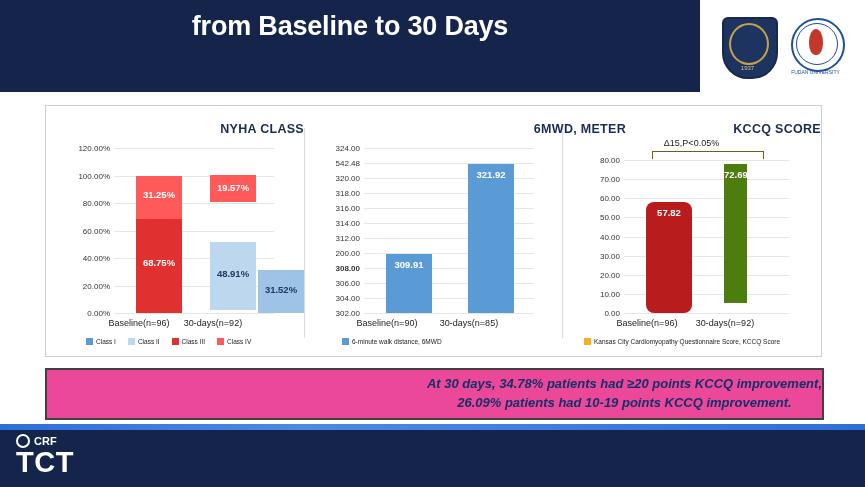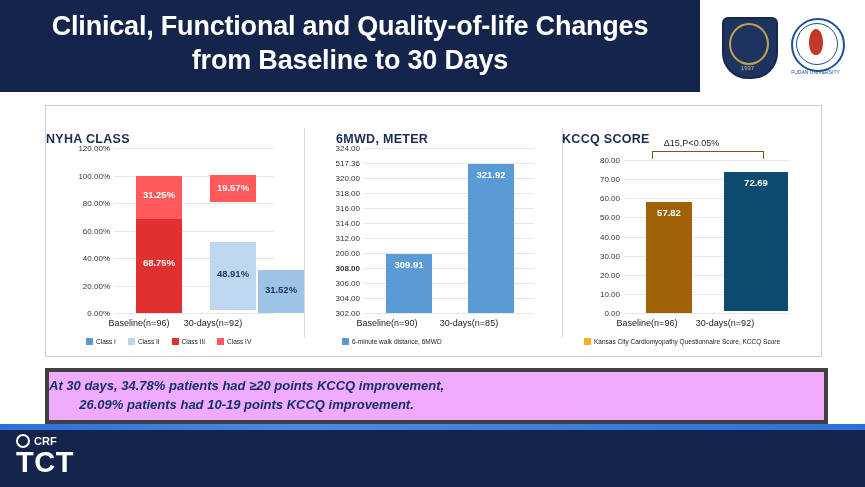--- a/index.html
+++ b/index.html
@@ -61,21 +61,21 @@
     font-size:5px;color:#1f4e9c;
   }
 
   
   .panel{
     position:absolute;left:45px;top:105px;width:775px;height:250px;
     background:#ffffff;border:1px solid #c7cfdd;
   }
   .chart-block{position:absolute;top:0;height:250px;}
   .chart-title{
-    position:absolute;top:26px;width:100%;text-align:left;
+    position:absolute;top:16px;width:100%;text-align:right;
     font-size:12.5px;font-weight:bold;color:#1a2c52;letter-spacing:0.3px;
   }
   .plot{position:absolute;}
   .ylab{
     position:absolute;right:100%;margin-right:4px;font-size:8px;color:#333;
     white-space:nowrap;transform:translateY(-50%);
   }
   .gridline{position:absolute;left:0;height:1px;background:#e6e6e6;}
   .bar{position:absolute;}
   .bar-lab{
@@ -95,22 +95,22 @@
   }
   .bracket{
     position:absolute;border-top:1px solid #7a5a10;border-left:1px solid #7a5a10;border-right:1px solid #7a5a10;
     height:7px;
   }
   .vdiv{position:absolute;width:1px;background:#d5dae4;top:22px;height:210px;}
 
   
   .note{
     position:absolute;left:45px;top:368px;width:775px;height:48px;
-    background:#f0abfc;border:4px solid #404040;
-    display:flex;align-items:center;justify-content:flex-start;
+    background:#ec4899;border:2px solid #404040;
+    display:flex;align-items:center;justify-content:flex-end;
   }
   .note-text{
     text-align:center;font-style:italic;font-weight:bold;font-size:13px;color:#14306b;
     line-height:1.45;
   }
 
   
   .bottom{
     position:absolute;left:0;top:430px;width:865px;height:57px;background:#14244a;
   }
@@ -125,21 +125,20 @@
   .crf-dot{width:10px;height:10px;border-radius:50%;border:2px solid #ffffff;display:inline-block;}
   .tct{
     position:absolute;left:16px;top:446px;color:#ffffff;font-size:29px;font-weight:bold;letter-spacing:0.5px;
   }
 </style>
 </head>
 <body>
 
 <div class="title-bar">
   <div class="title-text">
-    <div>Clinical, Functional and Quality-of-life Changes</div>
     <div>from Baseline to 30 Days</div>
   </div>
 </div>
 <div class="logos">
   <div class="logo-shield">
     <div class="sh"></div>
     <div class="inner"></div>
     <div class="txt">1937</div>
   </div>
   <div class="logo-univ">
@@ -234,21 +233,21 @@
       <div class="ylab" style="top:90px;">312.00</div>
       <div class="gridline" style="top:75px;width:170px;"></div>
       <div class="ylab" style="top:75px;">314.00</div>
       <div class="gridline" style="top:60px;width:170px;"></div>
       <div class="ylab" style="top:60px;">316.00</div>
       <div class="gridline" style="top:45px;width:170px;"></div>
       <div class="ylab" style="top:45px;">318.00</div>
       <div class="gridline" style="top:30px;width:170px;"></div>
       <div class="ylab" style="top:30px;">320.00</div>
       <div class="gridline" style="top:15px;width:170px;"></div>
-      <div class="ylab" style="top:15px;">517.36</div>
+      <div class="ylab" style="top:15px;">542.48</div>
       <div class="gridline" style="top:0px;width:170px;"></div>
       <div class="ylab" style="top:0px;">324.00</div>
 
       <div class="bar" style="left:22px;width:46px;top:105.7px;height:59.3px;background:#5b9bd5;">
         <div class="bar-lab" style="top:5px;">309.91</div>
       </div>
       <div class="bar" style="left:104px;width:46px;top:15.6px;height:149.4px;background:#5b9bd5;">
         <div class="bar-lab" style="top:5px;text-align:center;">321.92</div>
       </div>
     </div>
@@ -283,24 +282,24 @@
       <div class="ylab" style="top:76.5px;">40.00</div>
       <div class="gridline" style="top:57.4px;width:165px;"></div>
       <div class="ylab" style="top:57.4px;">50.00</div>
       <div class="gridline" style="top:38.3px;width:165px;"></div>
       <div class="ylab" style="top:38.3px;">60.00</div>
       <div class="gridline" style="top:19.1px;width:165px;"></div>
       <div class="ylab" style="top:19.1px;">70.00</div>
       <div class="gridline" style="top:0px;width:165px;"></div>
       <div class="ylab" style="top:0px;">80.00</div>
 
-      <div class="bar" style="left:22px;width:46px;top:42.4px;height:110.6px;background:#a16207;">
+      <div class="bar" style="left:22px;width:46px;top:42.4px;height:110.6px;background:#b91c1c;border-radius:8px;">
         <div class="bar-lab" style="top:5px;">57.82</div>
       </div>
-      <div class="bar" style="left:100px;width:64px;top:12px;height:139px;background:#0c4a6e;">
+      <div class="bar" style="left:100px;width:23px;top:4px;height:139px;background:#4d7c0f;">
         <div class="bar-lab" style="top:5px;">72.69</div>
       </div>
     </div>
 
     <div class="xcat" style="left:50px;top:212px;width:70px;">Baseline(n=96)</div>
     <div class="xcat" style="left:128px;top:212px;width:70px;">30-days(n=92)</div>
 
     <div class="legend" style="left:22px;top:232px;">
       <span class="item">
         <span class="swatch" style="background:#f5b120;"></span>

